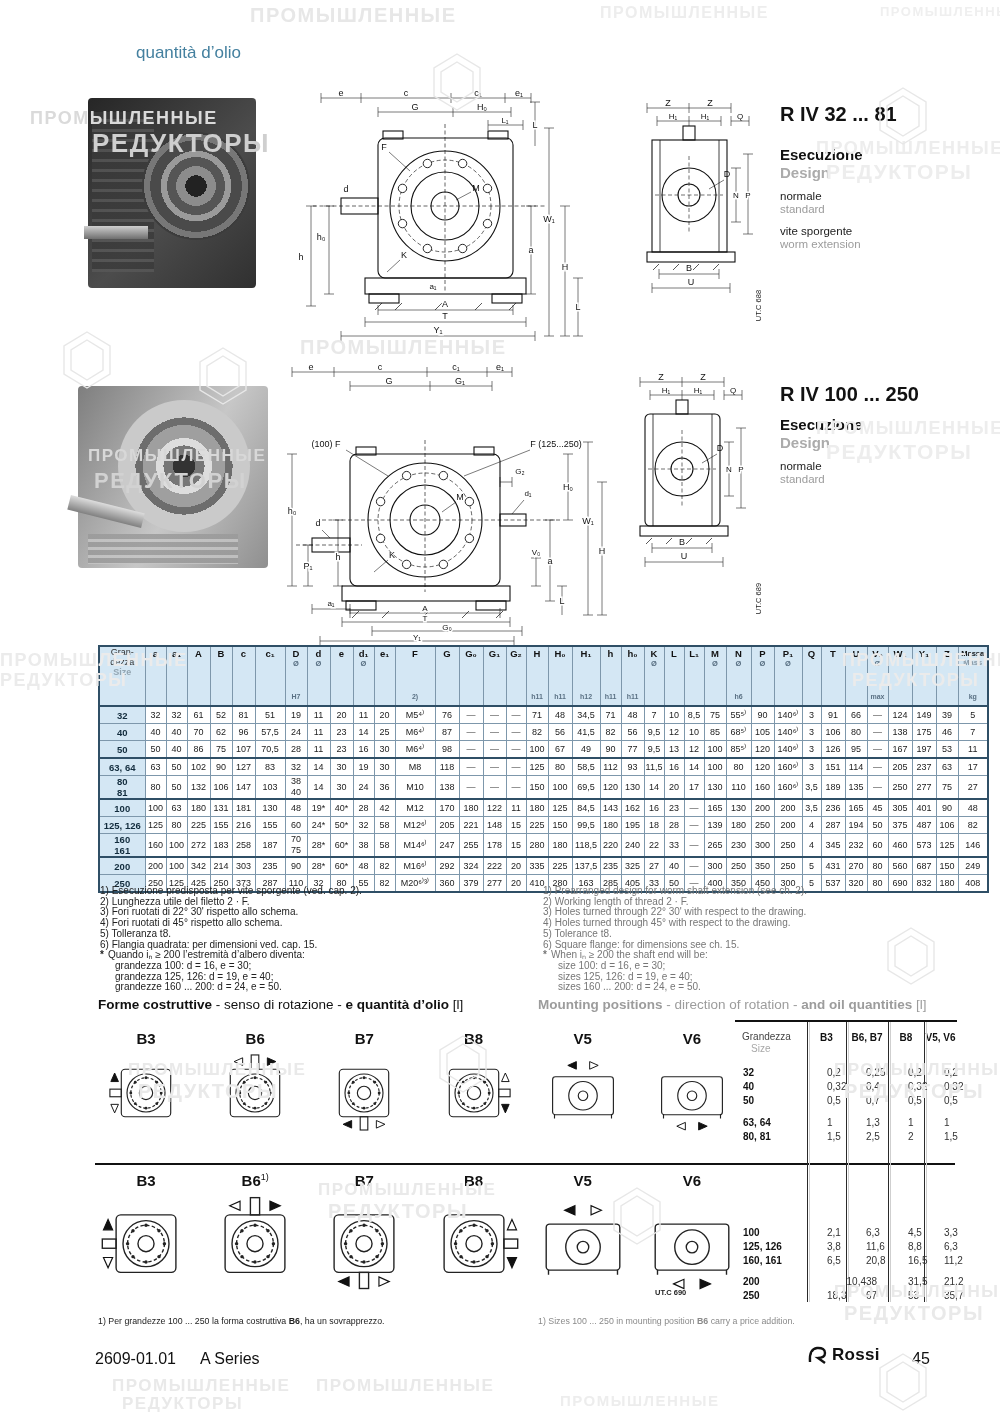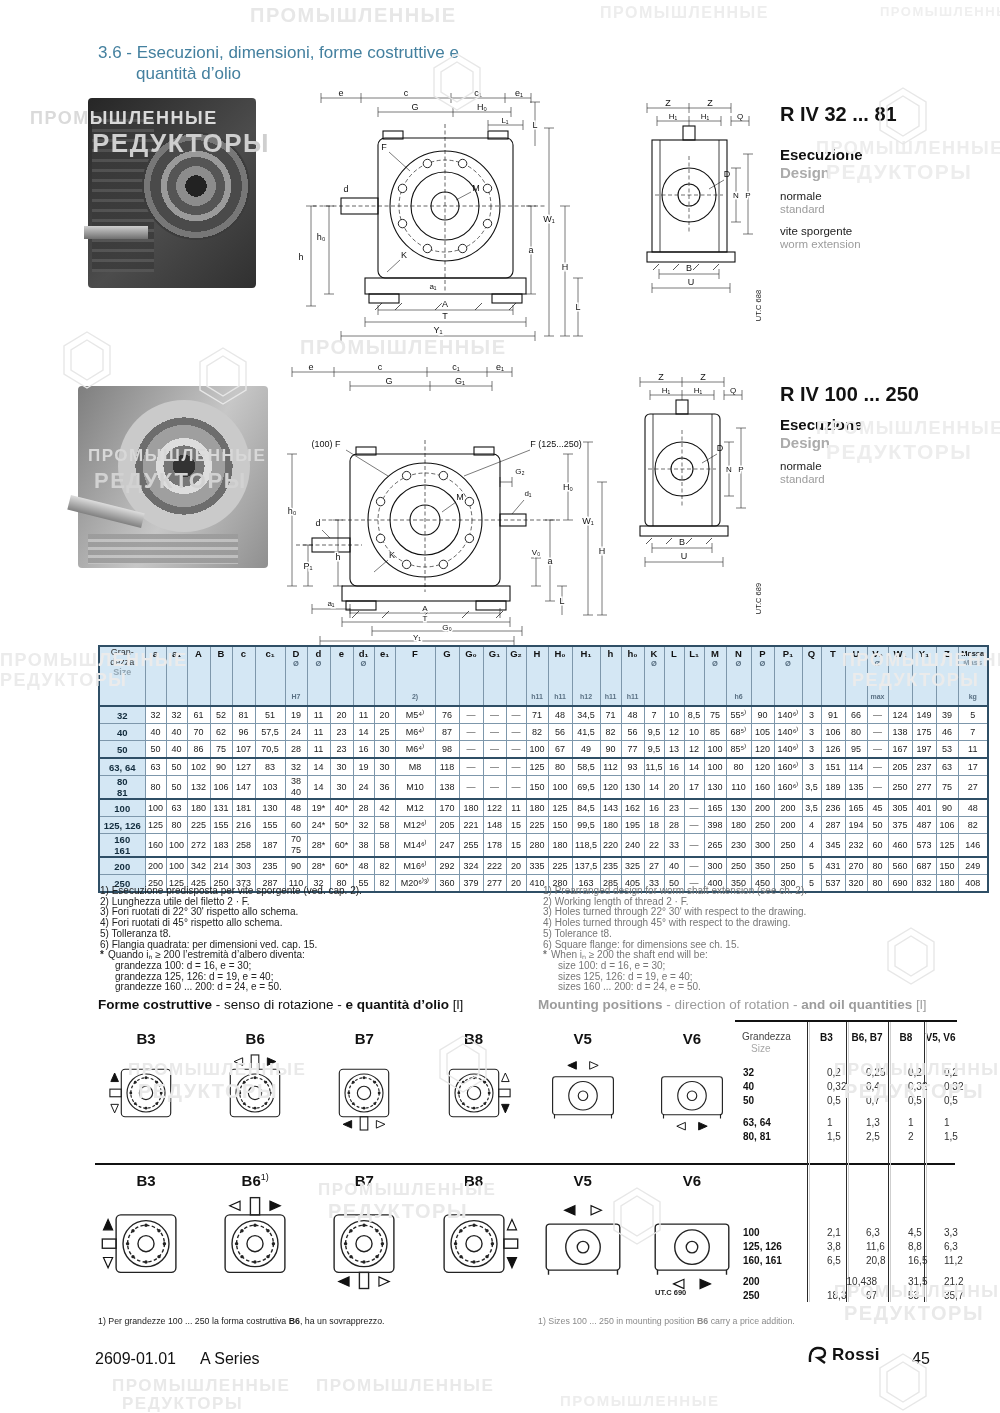--- a/index.html
+++ b/index.html
@@ -92,21 +92,20 @@
   #ft-doc{left:95px;} #ft-series{left:200px;} #ft-page{left:912px;}
   #logo{position:absolute;left:806px;top:1344px;display:flex;align-items:center;z-index:2;}
   #logo .brand{font-size:17px;font-weight:bold;margin-left:4px;letter-spacing:.3px;}
 </style>
 </head>
 <body>
 
 <div class="page">
 
   <div class="hd-it">
-    <div class="l1">3.6 - Esecuzioni, dimensioni, forme costruttive e</div>
     <div class="l2">quantità d’olio</div>
   </div>
 
   <div class="photo" id="photo1">
     <div class="fins"></div>
     <div class="fl"></div>
     <div class="sh"></div>
   </div>
   <div class="photo" id="photo2">
     <div class="fl"></div>
@@ -906,21 +905,21 @@
           <td>148</td>
           <td>15</td>
           <td>225</td>
           <td>150</td>
           <td>99,5</td>
           <td>180</td>
           <td>195</td>
           <td>18</td>
           <td>28</td>
           <td class="dash">—</td>
-          <td>398</td>
+          <td>139</td>
           <td>180</td>
           <td>250</td>
           <td>200</td>
           <td>4</td>
           <td>287</td>
           <td>194</td>
           <td>50</td>
           <td>375</td>
           <td>487</td>
           <td>106</td>

